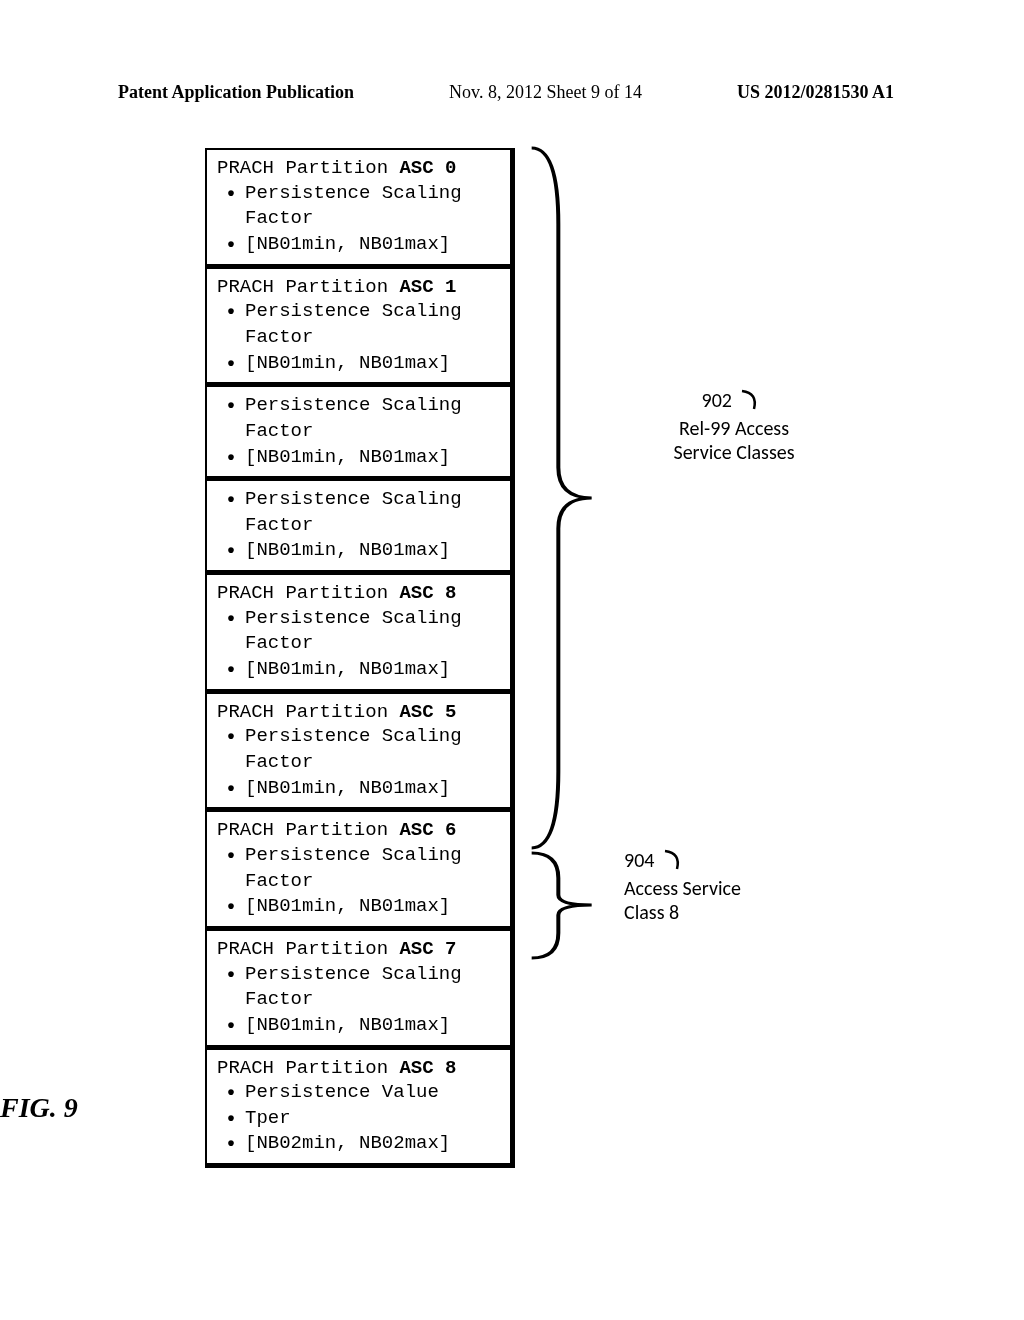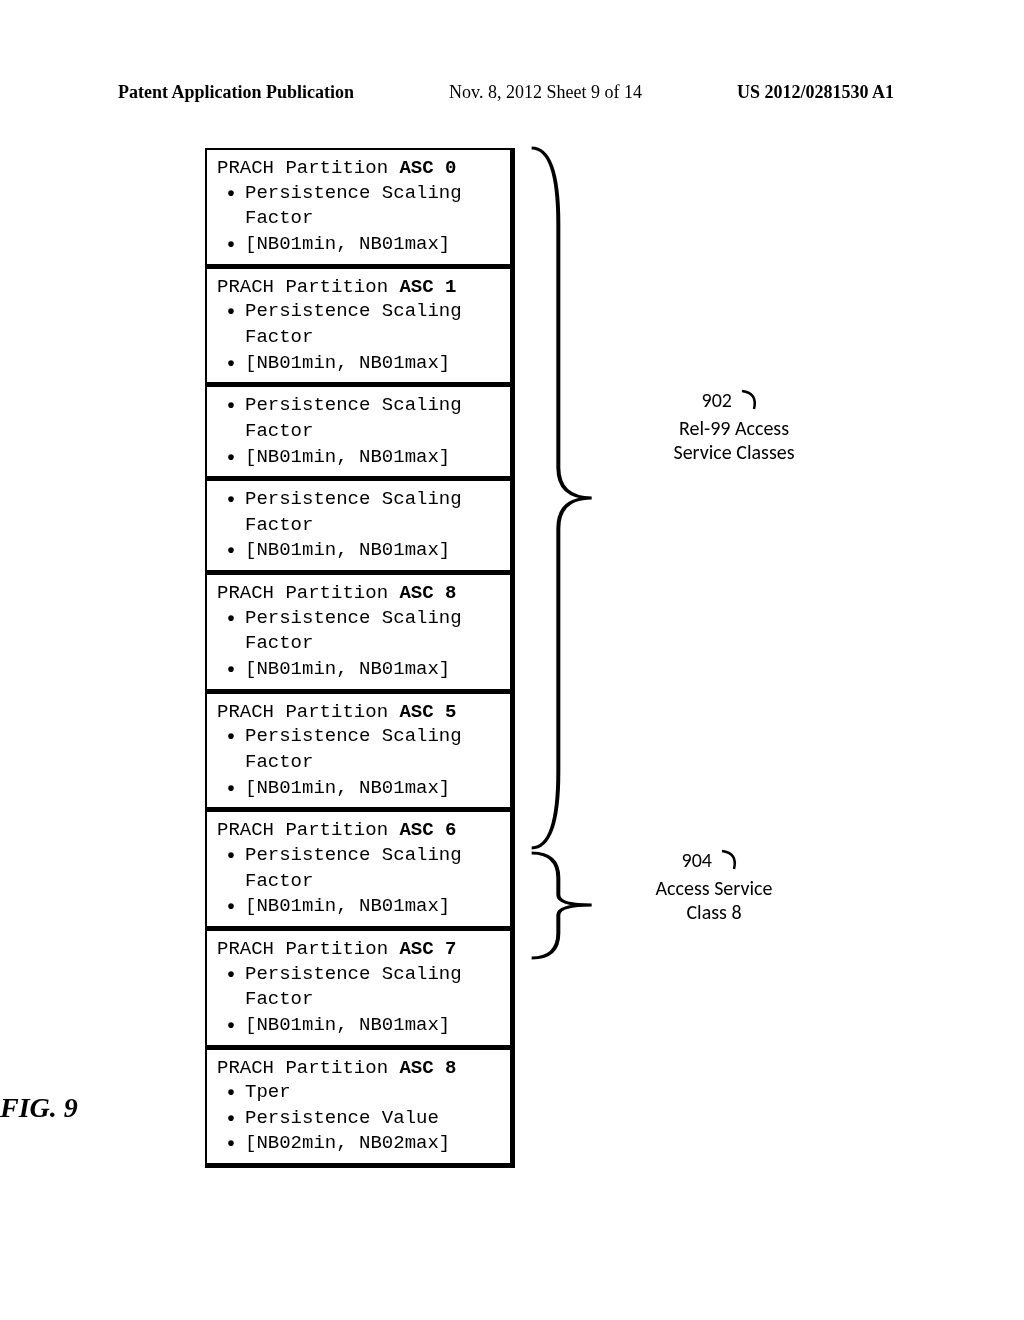--- a/index.html
+++ b/index.html
@@ -111,21 +111,20 @@
       left: 420px;
       top: 240px;
       width: 170px;
       text-align: center;
     }
     
     .label-904 {
       left: 395px;
       top: 700px;
       width: 180px;
-      text-align: center;
     }
     
     .ref-num {
       display: inline-block;
       margin-bottom: 2px;
     }
     
     .callout-hook {
       display: inline-block;
       vertical-align: middle;
@@ -204,22 +203,22 @@
       <div class="partition-box">
         <div class="partition-title"><span>PRACH Partition </span><span class="bold">ASC 7</span></div>
         <ul class="bullet-list">
           <li>Persistence Scaling Factor</li>
           <li>[NB01min, NB01max]</li>
         </ul>
       </div>
       <div class="partition-box">
         <div class="partition-title"><span>PRACH Partition </span><span class="bold">ASC 8</span></div>
         <ul class="bullet-list">
+          <li>Persistence Value</li>
           <li>Tper</li>
-          <li>Persistence Value</li>
           <li>[NB02min, NB02max]</li>
         </ul>
       </div>
     </div>
 
   <div class="brace brace-902">
     <svg viewBox="0 0 60 700" preserveAspectRatio="none">
       <path d="M 5 5 Q 25 5 25 80 L 25 320 Q 25 350 50 350 Q 25 350 25 380 L 25 620 Q 25 695 5 695" fill="none" stroke="black" stroke-width="3"></path>
     </svg>
   </div>

